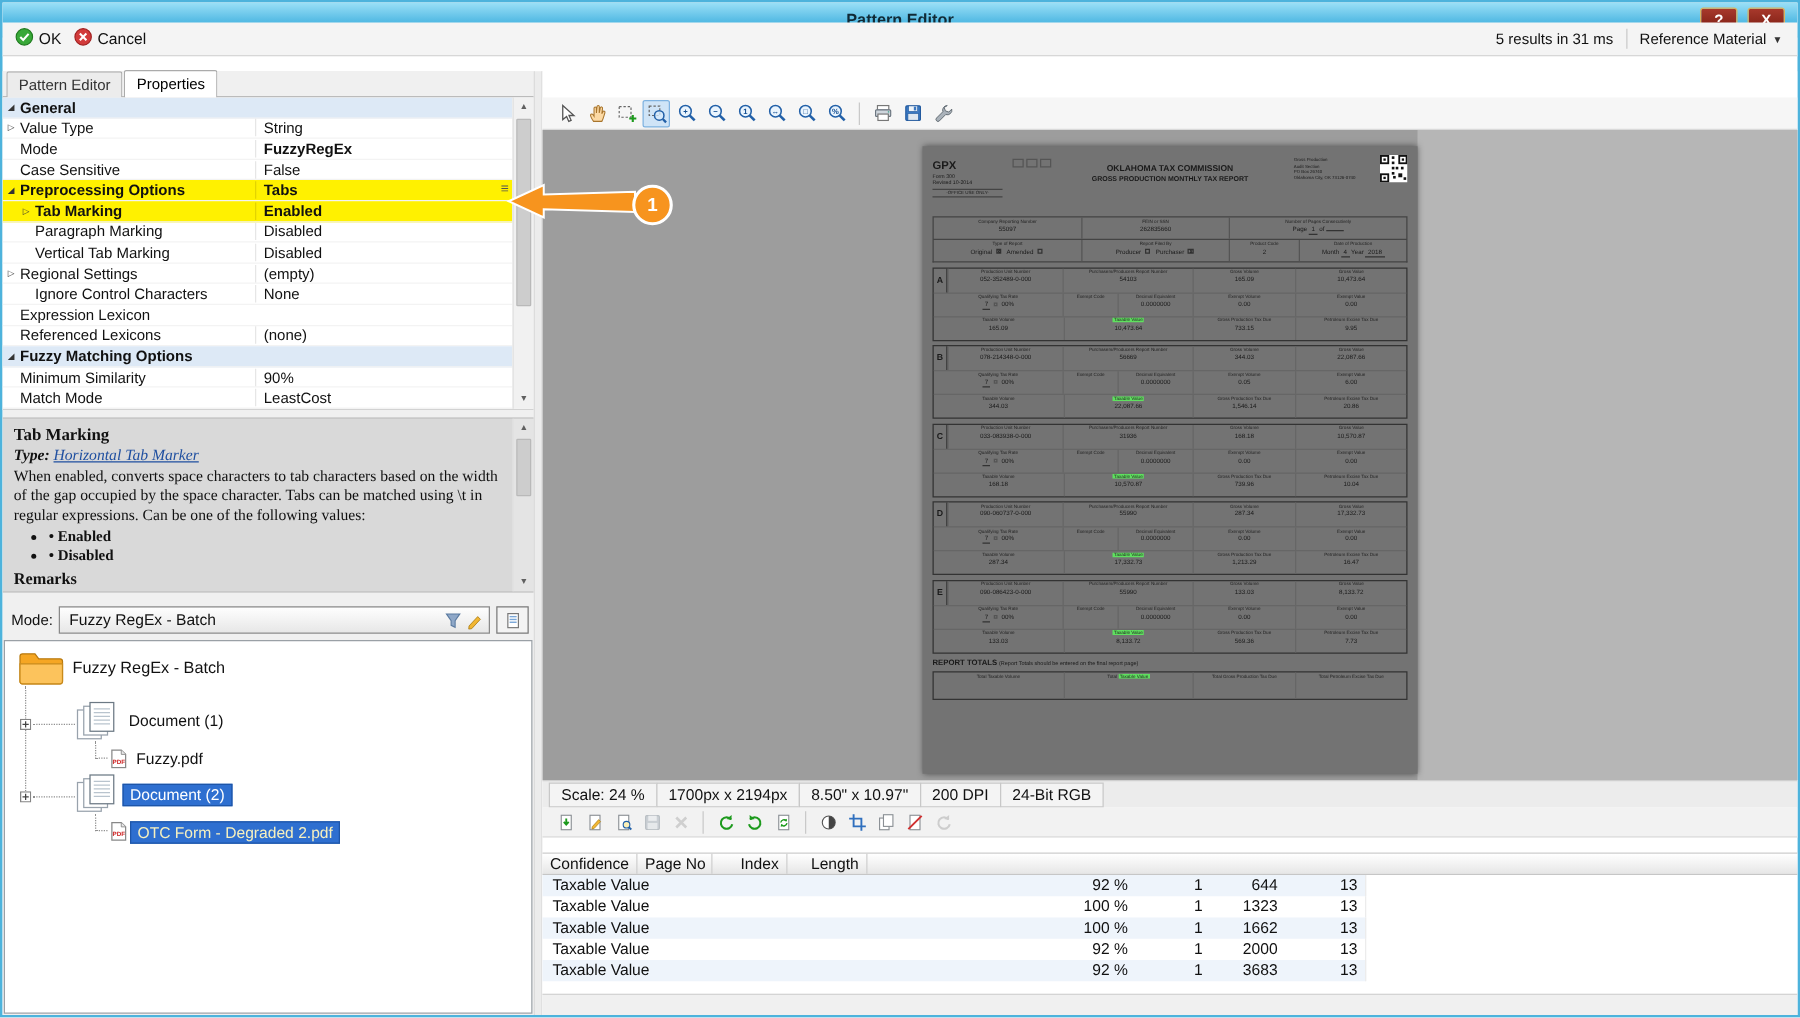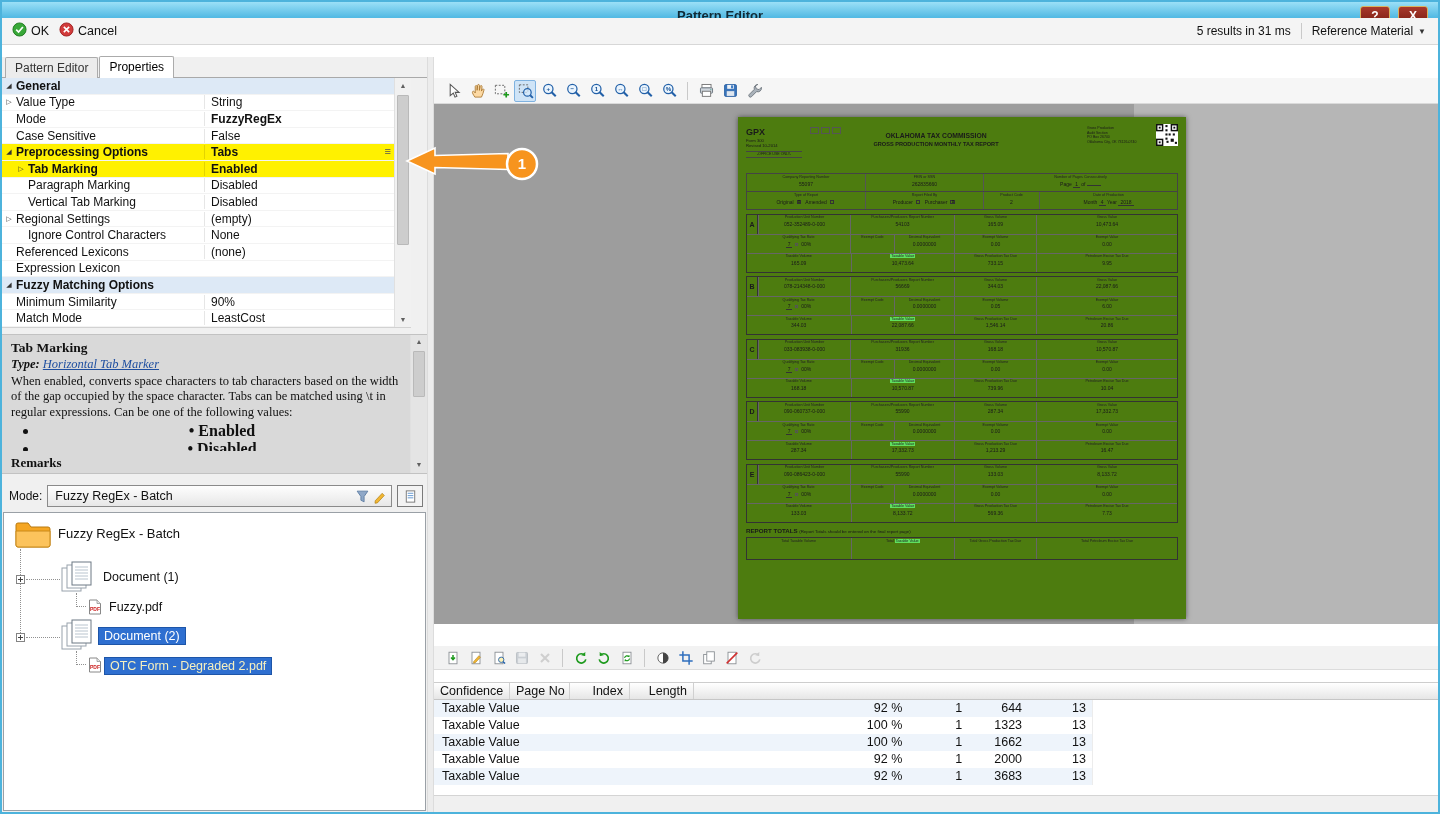--- a/index.html
+++ b/index.html
@@ -26,21 +26,21 @@
   
   .panel-left{position:absolute;left:0;top:55px;width:425px;bottom:0;background:#f0f0f0;}
   .splitter{position:absolute;left:425px;top:55px;width:7px;bottom:0;background:#ececec;border-left:1px solid #dcdcdc;border-right:1px solid #dcdcdc;}
   .panel-right{position:absolute;left:432px;top:55px;right:0;bottom:0;background:#fff;}
   
   .tabstrip{position:absolute;left:0;top:0;right:0;height:21px;background:#f0f0f0;border-bottom:1px solid #a9a9a9;padding-left:3px;display:flex;align-items:flex-end;}
   .tab{display:inline-block;padding:3px 9px 3px 9px;margin-right:1px;font-size:12px;background:#ececec;
     border:1px solid #ababab;border-bottom:none;border-radius:2px 2px 0 0;position:relative;top:1px;color:#333;}
   .tab.active{background:#fff;color:#000;z-index:2;padding-bottom:4px;}
   
-  .propgrid{position:absolute;left:0;top:21px;right:16px;height:250px;background:#fff;border-bottom:1px solid #d2d2d2;}
+  .propgrid{position:absolute;left:0;top:21px;right:0;height:250px;background:#fff;border-bottom:1px solid #d2d2d2;}
   .pg-rows{position:absolute;left:0;top:0;right:17px;bottom:0;overflow:hidden;}
   .prow{display:flex;align-items:center;height:16.6px;border-bottom:1px solid #f3f3f3;position:relative;}
   .prow.cat{background:#dde9f6;}
   .prow.hl{background:#fff100;}
   .pexp{flex:0 0 14px;text-align:center;font-size:7px;color:#333;}
   .pexp.ind1{margin-left:12px;}
   .pname{flex:0 0 auto;width:188px;white-space:nowrap;overflow:hidden;}
   .pname.b,.pval.b{font-weight:bold;}
   .pval{flex:1;border-left:1px solid #e6e6e6;padding-left:6px;white-space:nowrap;overflow:hidden;}
   .prow.cat .pname{width:auto;}
@@ -52,21 +52,21 @@
   .vs-arrow.down{position:absolute;bottom:0;left:0;right:0;}
   .vs-thumb{position:absolute;left:2px;right:2px;background:#cdcdcd;border:1px solid #b9b9b9;border-radius:1px;}
   .propgrid .vs-thumb{top:17px;height:150px;}
   
   .helppanel{position:absolute;left:0;top:277px;right:0;height:140px;background:#d9d9d9;border-top:1px solid #c2c2c2;border-bottom:1px solid #c2c2c2;font-family:"Liberation Serif",serif;}
   .help-content{position:absolute;left:9px;top:5px;right:22px;bottom:22px;overflow:hidden;}
   .help-title{font-weight:bold;font-size:13.5px;}
   .help-type{font-size:12.5px;margin-top:1px;font-style:italic;}
   .help-link{color:#1f4fa0;text-decoration:underline;cursor:pointer;}
   .help-desc{font-size:12.5px;line-height:1.22;margin-top:2px;}
-  .help-bullets{margin:2px 0 0 28px;padding:0;font-size:16px;text-align:center;}
+  .help-bullets{margin:2px 0 0 28px;padding:0;font-size:12px;}
   .help-bullets li{font-weight:bold;margin:0;}
   .help-remarks{position:absolute;left:9px;bottom:2px;font-weight:bold;font-size:13px;}
   .help-scroll{top:0;bottom:0;background:#e4e4e4;}
   .help-scroll .vs-thumb{top:16px;height:46px;}
   
   .batchrow{position:absolute;left:0;top:427px;right:0;height:24px;display:flex;align-items:center;padding:0 4px 0 7px;gap:5px;}
   .batch-combo{flex:1;height:22px;border:1px solid #8a8a8a;background:linear-gradient(#fefefe,#e7e7e7);
     display:flex;align-items:center;padding:0 4px 0 7px;font-size:12.5px;}
   .combo-text{flex:1;}
   .combo-ico{width:15px;height:15px;display:inline-flex;margin-left:2px;}
@@ -87,21 +87,21 @@
   .imgtoolbar{position:absolute;left:0;top:21px;right:0;height:26px;background:#f6f6f6;border-bottom:1px solid #dadada;
     display:flex;align-items:center;padding-left:8px;gap:2px;}
   .icobtn{width:22px;height:22px;display:flex;align-items:center;justify-content:center;border:1px solid transparent;border-radius:2px;}
   .icobtn svg{width:17px;height:17px;}
   .icobtn.active{background:#cfe4f7;border-color:#7fb2e0;}
   .icobtn.dis{opacity:.55;}
   .tsep{width:1px;height:18px;background:#c9c9c9;margin:0 5px;}
   
   .viewer{position:absolute;left:0;top:47px;right:0;height:520px;background:#9d9d9d;overflow:hidden;}
   .band{position:absolute;left:700px;top:0;right:0;bottom:0;background:#b6b6b6;}
-  .page{position:absolute;left:304px;top:13px;width:448px;height:502px;background:#4d7c0f;
+  .page{position:absolute;left:304px;top:13px;width:396px;height:502px;background:#737373;
     box-shadow:0 0 5px rgba(0,0,0,.5);padding:7px 8px;color:#1a1a1a;}
   
   .fhead{position:relative;height:47px;}
   .gpx{font-weight:bold;font-size:9px;}
   .f3{font-size:4.2px;line-height:1.3;}
   .ou{font-size:3.6px;margin-top:2px;border-top:1px solid #444;border-bottom:1px solid #444;width:56px;text-align:center;padding:0.5px 0;}
   .fh-boxes{position:absolute;left:64px;top:3px;display:flex;gap:2px;}
   .fh-boxes i{width:9px;height:7px;border:1px solid #555;display:inline-block;}
   .fh-mid{position:absolute;left:92px;top:8px;width:196px;text-align:center;}
   .t1{font-size:6.8px;font-weight:bold;}
@@ -248,27 +248,27 @@
             <span class="pname">Regional Settings</span>
             <span class="pval">(empty)</span>
           </div>
           <div class="prow">
             <span class="pexp ind1"></span>
             <span class="pname" style="width: 176px;">Ignore Control Characters</span>
             <span class="pval">None</span>
           </div>
           <div class="prow">
             <span class="pexp"></span>
+            <span class="pname">Expression Lexicon</span>
+            <span class="pval"></span>
+          </div>
+          <div class="prow">
+            <span class="pexp"></span>
             <span class="pname">Referenced Lexicons</span>
             <span class="pval">(none)</span>
-          </div>
-          <div class="prow">
-            <span class="pexp"></span>
-            <span class="pname">Expression Lexicon</span>
-            <span class="pval"></span>
           </div>
           <div class="prow cat">
             <span class="pexp">◢</span>
             <span class="pname b">Fuzzy Matching Options</span>
           </div>
           <div class="prow">
             <span class="pexp"></span>
             <span class="pname">Minimum Similarity</span>
             <span class="pval">90%</span>
           </div>
@@ -890,20 +890,27 @@
                 <div class="sl">Total Gross Production Tax Due</div>
               </div>
     <div class="sc c4">
                 <div class="sl">Total Petroleum Excise Tax Due</div>
               </div>
   </div>
           </div>
         </div>
     </div>
 
+    <div class="statusbar">
+        <span class="seg">Scale: 24 %</span>
+        <span class="seg">1700px x 2194px</span>
+        <span class="seg">8.50" x 10.97"</span>
+        <span class="seg">200 DPI</span>
+        <span class="seg">24-Bit RGB</span>
+      </div>
     <div class="edittoolbar">
         <span class="icobtn">
           <svg viewBox="0 0 18 18">
             <rect x="4.5" y="2.5" width="9" height="13" fill="#fff" stroke="#8a8f94"></rect>
             <path d="M9 5.5 v5.2 M6.8 8.4 l2.2 2.5 2.2 -2.5" fill="none" stroke="#1d9a1d" stroke-width="1.7"></path>
           </svg>
         </span>
         <span class="icobtn">
           <svg viewBox="0 0 18 18">
             <rect x="4.5" y="2.5" width="9" height="13" fill="#fff" stroke="#8a8f94"></rect>

